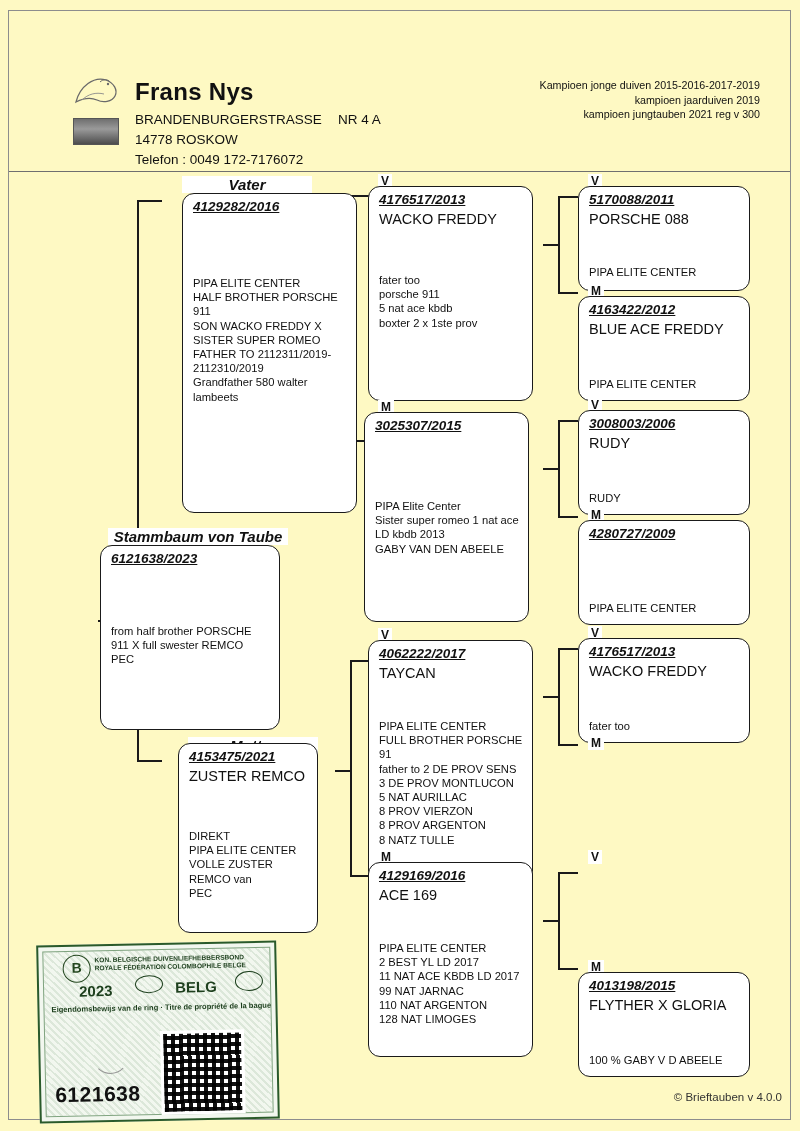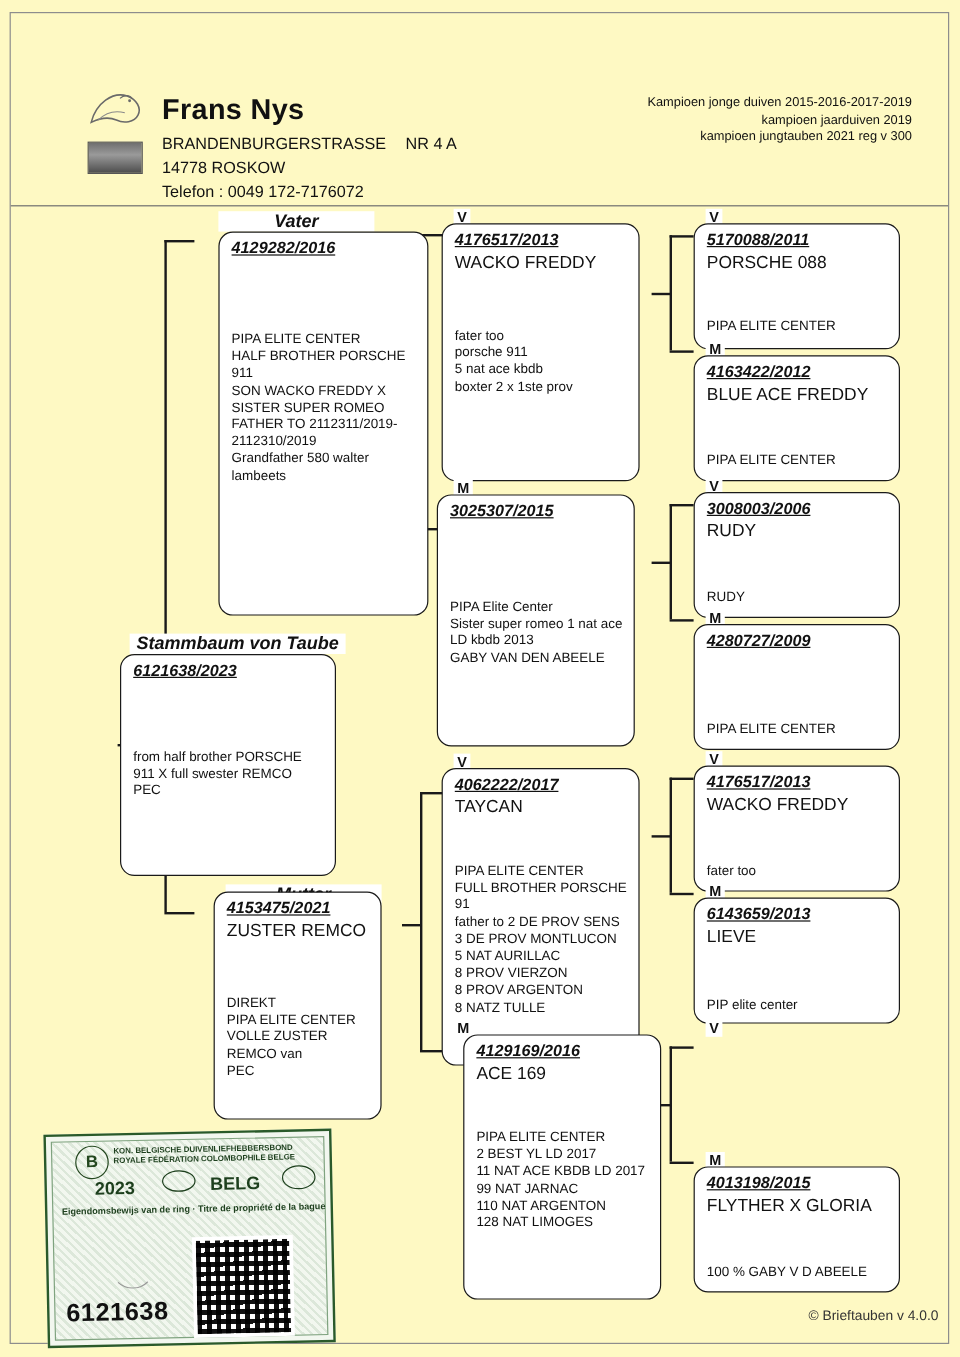--- a/index.html
+++ b/index.html
@@ -404,21 +404,21 @@
 FULL BROTHER PORSCHE 91
 father to 2 DE PROV SENS
 3 DE PROV MONTLUCON
 5 NAT AURILLAC
 8 PROV VIERZON
 8 PROV ARGENTON
 8 NATZ TULLE</div>
   </div>
 
   <div class="tag tag-m" style="left:378px; top:850px;">M</div>
-  <div class="box" style="left:386px; top:862px; width:165px; height:221px;">
+  <div class="box" style="left:368px; top:862px; width:165px; height:195px;">
     <div class="ring">4129169/2016</div>
     <div class="nm">ACE 169</div>
     <div class="notes" style="top:78px;">PIPA ELITE CENTER
 2 BEST YL LD 2017
 11 NAT ACE KBDB LD 2017
 99 NAT JARNAC
 110 NAT ARGENTON
 128 NAT LIMOGES</div>
   </div>
 
@@ -451,25 +451,20 @@
   </div>
 
   <div class="tag tag-v" style="left:588px; top:626px;">V</div>
   <div class="box" style="left:578px; top:638px; width:172px; height:105px;">
     <div class="ring">4176517/2013</div>
     <div class="nm">WACKO FREDDY</div>
     <div class="notes" style="top:80px;">fater too</div>
   </div>
 
   <div class="tag tag-m" style="left:588px; top:736px;">M</div>
-  <div class="box" style="left:578px; top:748px; width:172px; height:105px;">
-    <div class="ring">6143659/2013</div>
-    <div class="nm">LIEVE</div>
-    <div class="notes" style="top:82px;">PIP elite center</div>
-  </div>
 
   <div class="tag tag-v" style="left:588px; top:850px;">V</div>
 
   <div class="tag tag-m" style="left:588px; top:960px;">M</div>
   <div class="box" style="left:578px; top:972px; width:172px; height:105px;">
     <div class="ring">4013198/2015</div>
     <div class="nm">FLYTHER X GLORIA</div>
     <div class="notes" style="top:80px;">100 % GABY V D ABEELE</div>
   </div>
 

